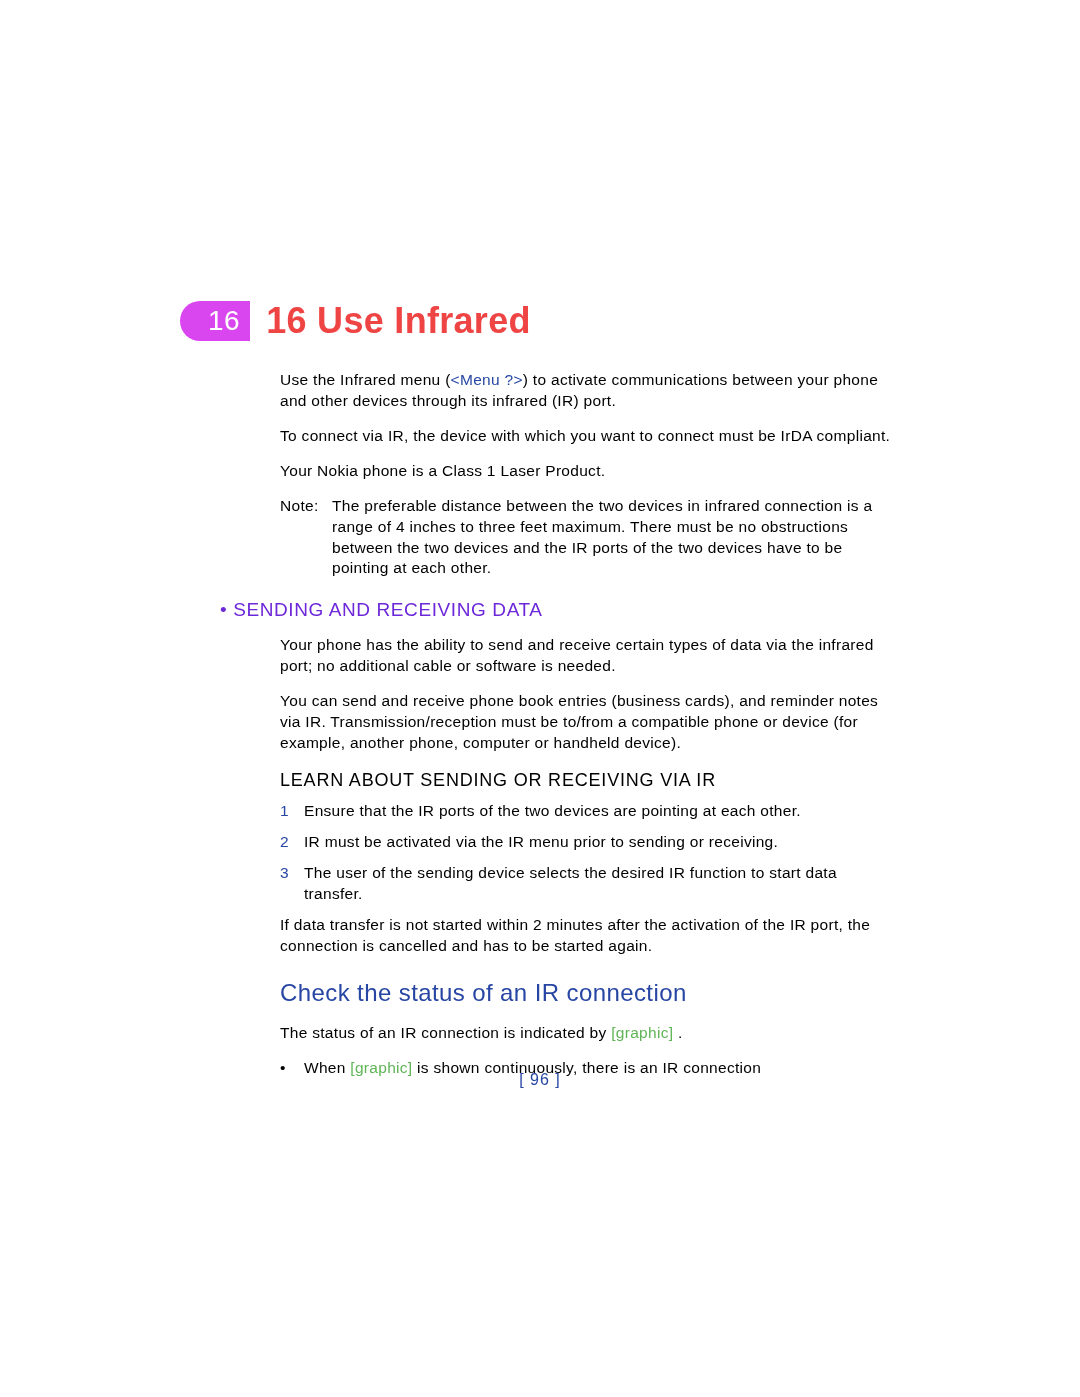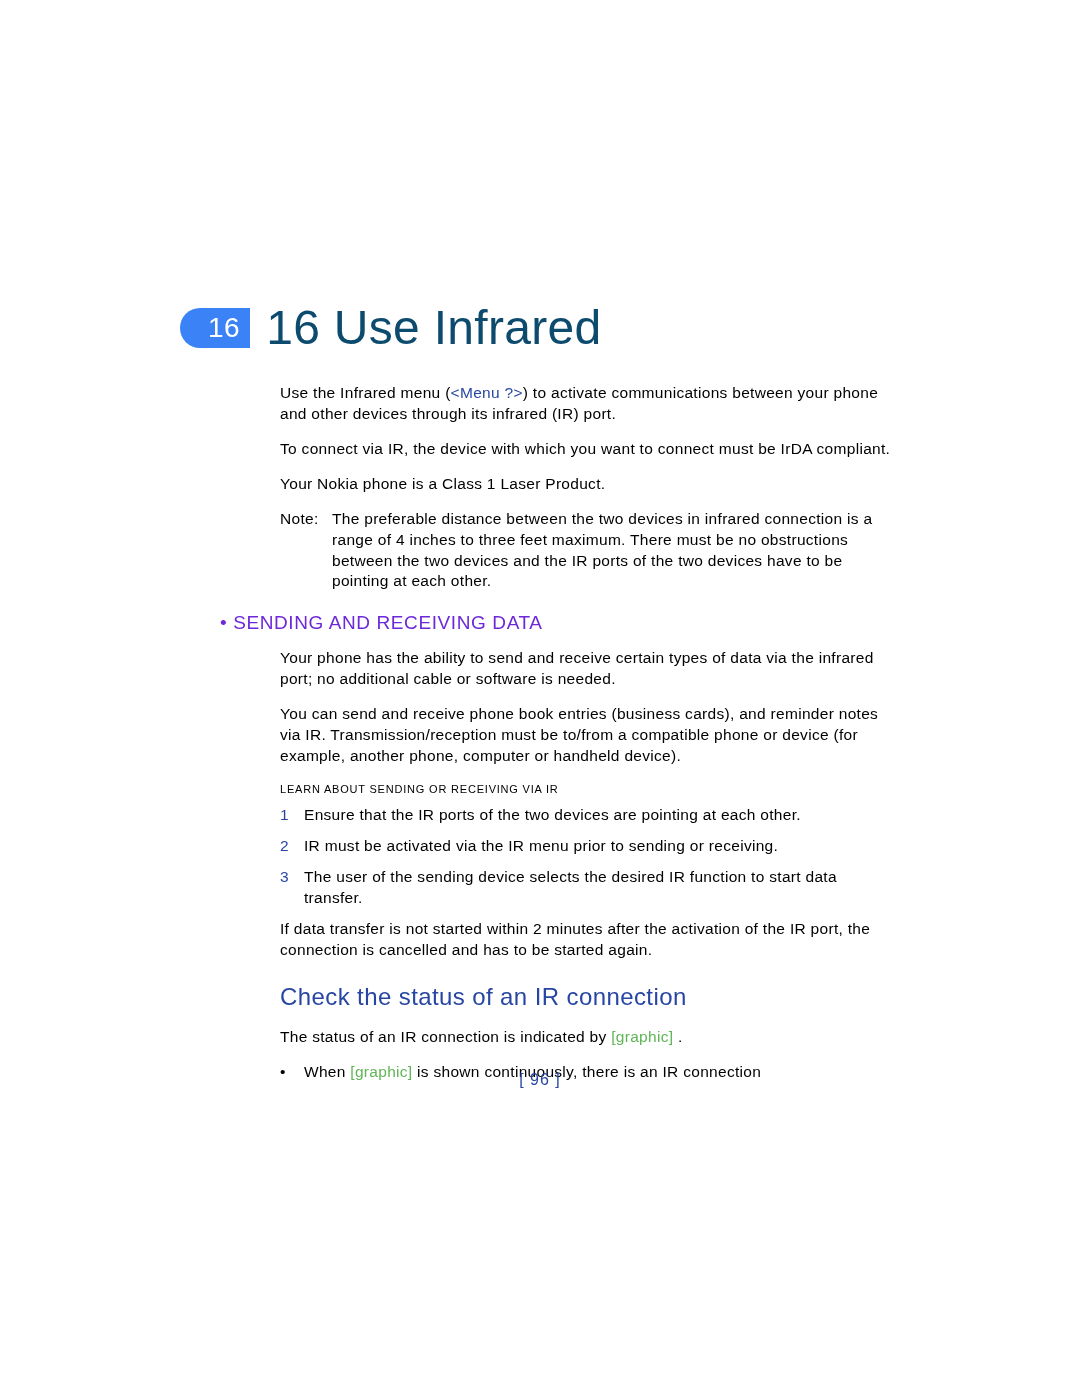--- a/index.html
+++ b/index.html
@@ -16,33 +16,33 @@
       top: 300px;
       left: 180px;
       width: 720px;
     }
     .chapter-header {
       display: flex;
       align-items: center;
       margin-bottom: 28px;
     }
     .chapter-tab {
-      background: #3b82f6;
+      background: #d946ef;
       color: #ffffff;
       font-size: 28px;
       font-weight: normal;
       padding: 4px 10px 4px 28px;
       border-radius: 20px 0 0 20px;
       margin-right: 16px;
       letter-spacing: 0.5px;
     }
     .chapter-title {
-      color: #0c4a6e;
-      font-size: 48px;
-      font-weight: normal;
+      color: #ef4444;
+      font-size: 36px;
+      font-weight: bold;
       letter-spacing: 0.3px;
     }
     .body-text {
       margin-left: 100px;
       font-size: 15.5px;
       line-height: 1.35;
       letter-spacing: 0.3px;
     }
     .body-text p {
       margin-bottom: 14px;
@@ -69,21 +69,21 @@
       color: #6d28d9;
       font-size: 19px;
       letter-spacing: 0.6px;
       margin-top: 20px;
       margin-bottom: 14px;
       margin-left: 60px;
       text-indent: -20px;
     }
     .subsection-heading {
       margin-left: 100px;
-      font-size: 11px;
+      font-size: 18px;
       letter-spacing: 0.8px;
       margin-top: 16px;
       margin-bottom: 10px;
     }
     .numbered-list {
       margin-left: 100px;
     }
     .numbered-item {
       display: flex;
       margin-bottom: 10px;

